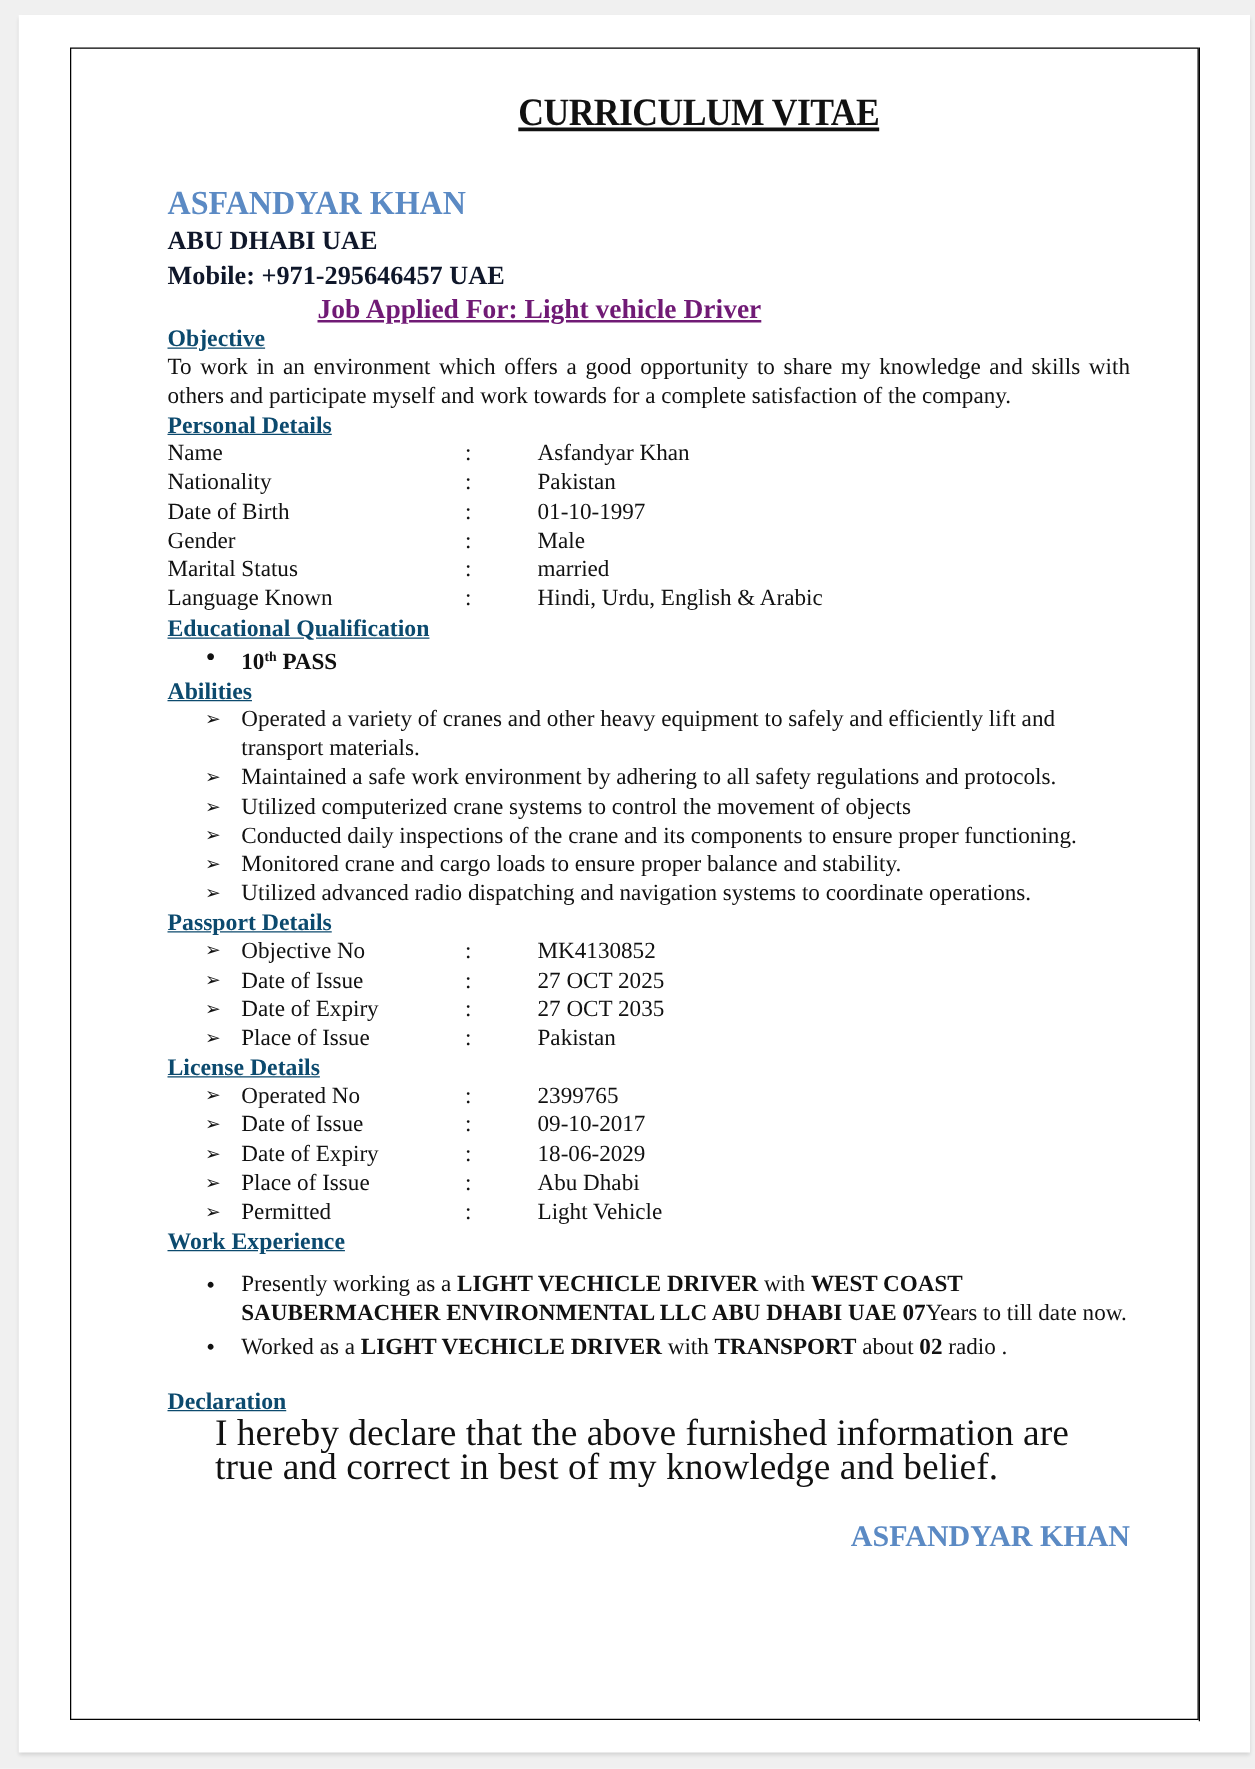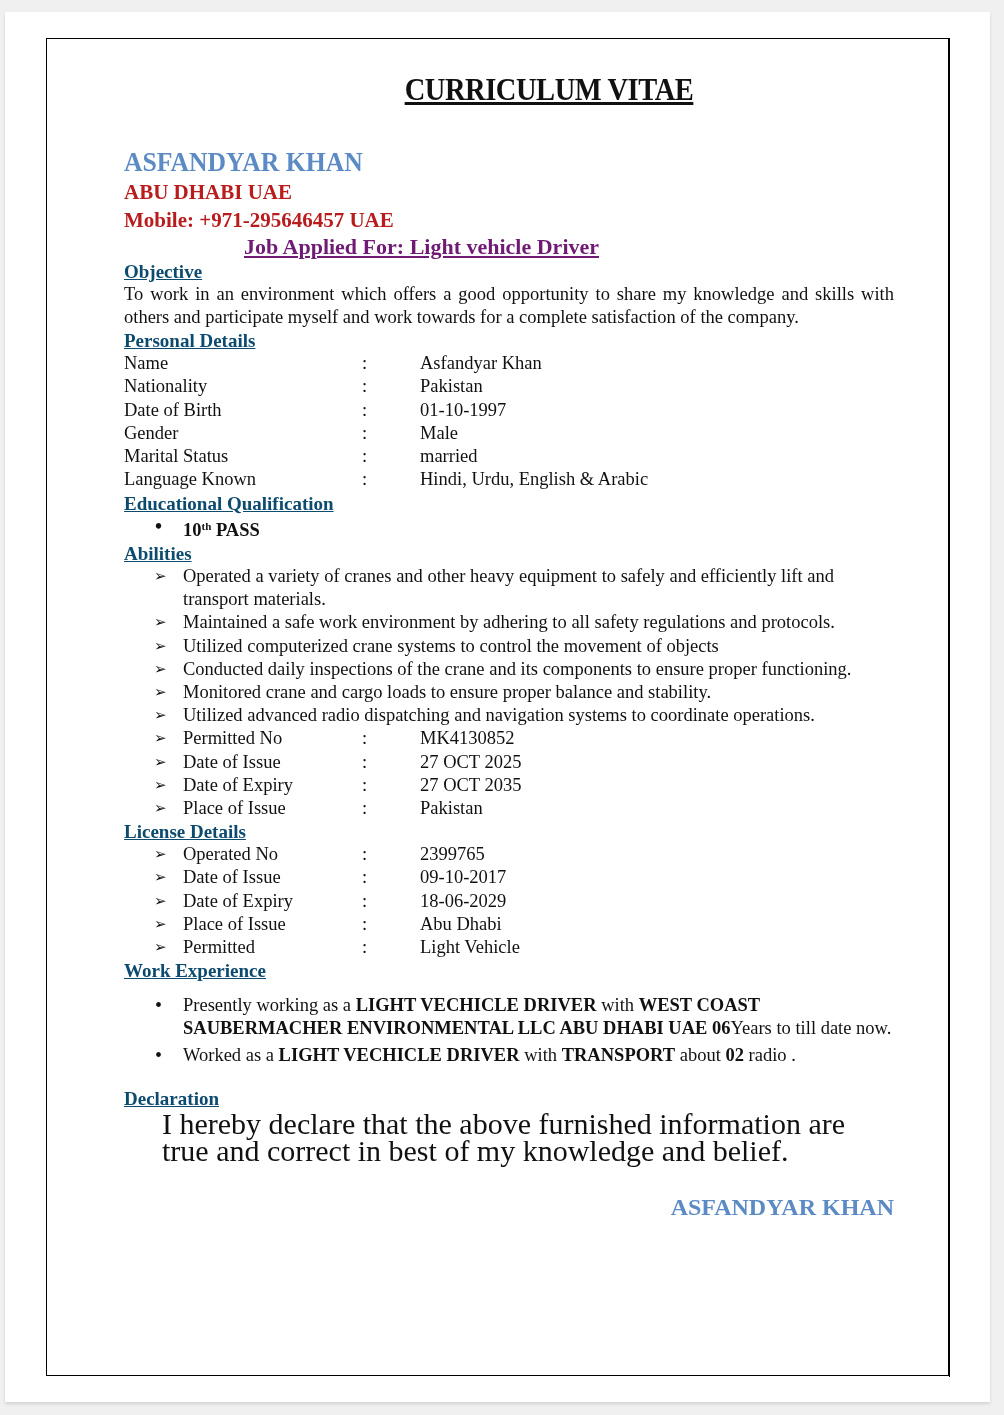--- a/index.html
+++ b/index.html
@@ -2,40 +2,40 @@
 <html><head>
 <meta charset="utf-8">
 <style>
   html, body { margin: 0; padding: 0; }
   body {
     width: 1004px; height: 1415px; background: #f0f0f0; position: relative;
     font-family: "Liberation Serif", "DejaVu Serif", serif; color: #111;
     overflow: hidden;
   }
   .page {
-    position: absolute; left: 5px; top: 12px; width: 985px; height: 1390px;
+    position: absolute; left: 15px; top: 12px; width: 985px; height: 1390px;
     background: #ffffff; box-shadow: 0 2px 3px rgba(0,0,0,0.12);
   }
   .frame {
     position: absolute; left: 41px; top: 26px; width: 901px; height: 1336px;
     border: 1.5px solid #000;
   }
   .frame-right2 {
     position: absolute; left: 944px; top: 26px; width: 0; height: 1339px;
     border-left: 1.5px solid #000;
   }
   .content {
     position: absolute; left: 119px; top: 58px; width: 770px;
   }
   .title {
     text-align: center; font-weight: bold; font-size: 31px; text-decoration: underline;
     letter-spacing: -0.5px; margin: 0 0 0 80px; line-height: 40px; transform: scaleX(0.92);
   }
   .name { margin-top: 36px; color: #5b8ac4; font-weight: bold; font-size: 27px; line-height: 32px; transform-origin: left; transform: scaleX(0.95); }
-  .contact { color: #b91c1c; font-weight: bold; font-size: 21px; line-height: 28px; }
+  .contact { color: #0f172a; font-weight: bold; font-size: 21px; line-height: 28px; }
   .job { color: #701a75; font-weight: bold; font-size: 22px; text-decoration: underline; line-height: 26px; margin-left: 120px; }
   .section-h { color: #0c4a6e; font-weight: bold; font-size: 19px; text-decoration: underline; line-height: 23px; }
   .para { font-size: 18.5px; line-height: 23px; text-align: justify; }
   .kv { display: flex; font-size: 18.5px; line-height: 23.3px; }
   .kv .k { width: 238px; }
   .kv .c { width: 58px; }
   .list { margin: 0; padding: 0; list-style: none; }
   .list li { position: relative; font-size: 18.5px; line-height: 23.2px; padding-left: 59px; }
   .list li .mk { position: absolute; left: 30px; top: 0; font-size: 15px; }
   .plist li { display: flex; padding-left: 59px; }
@@ -108,24 +108,25 @@
     <div class="section-h">Abilities</div>
     <ul class="list">
       <li><span class="mk">➢</span><span> Operated a variety of cranes and other heavy equipment to safely and efficiently lift and transport materials.</span></li>
       <li><span class="mk">➢</span><span> Maintained a safe work environment by adhering to all safety regulations and protocols.</span></li>
       <li><span class="mk">➢</span><span>Utilized computerized crane systems to control the movement of objects</span></li>
       <li><span class="mk">➢</span><span> Conducted daily inspections of the crane and its components to ensure proper functioning.</span></li>
       <li><span class="mk">➢</span><span> Monitored crane and cargo loads to ensure proper balance and stability.</span></li>
       <li><span class="mk">➢</span><span>Utilized advanced radio dispatching and navigation systems to coordinate operations.</span></li>
     </ul>
 
+    <div class="section-h">Passport Details</div>
     <ul class="list plist">
       <li>
           <span class="mk">➢</span>
-          <span class="k">Permitted No</span>
+          <span class="k">Objective No</span>
           <span class="c">:</span>
           <span>MK4130852</span>
         </li>
       <li>
           <span class="mk">➢</span>
           <span class="k">Date of Issue</span>
           <span class="c">:</span>
           <span>27 OCT 2025</span>
         </li>
       <li>
@@ -171,21 +172,21 @@
       <li>
           <span class="mk">➢</span>
           <span class="k">Permitted</span>
           <span class="c">:</span>
           <span>Light Vehicle</span>
         </li>
     </ul>
 
     <div class="section-h" style="margin-bottom:12px">Work Experience</div>
     <ul class="list bullet">
-      <li style="margin-bottom:3px"><span class="mk">•</span><span>Presently working as a </span><b>LIGHT VECHICLE DRIVER</b><span> with </span><b>WEST COAST SAUBERMACHER ENVIRONMENTAL LLC ABU DHABI  UAE  06</b><span>Years to till date now.</span></li>
+      <li style="margin-bottom:3px"><span class="mk">•</span><span>Presently working as a </span><b>LIGHT VECHICLE DRIVER</b><span> with </span><b>WEST COAST SAUBERMACHER ENVIRONMENTAL LLC ABU DHABI  UAE  07</b><span>Years to till date now.</span></li>
       <li><span class="mk">•</span><span>Worked as a </span><b>LIGHT VECHICLE DRIVER</b><span> with </span><b>TRANSPORT</b><span> about </span><b>02</b><span> radio .</span></li>
     </ul>
 
     <div class="gap"></div>
     <div class="section-h">Declaration</div>
     <div class="decl">I hereby declare that the above furnished information are true and correct in best of my knowledge and belief.</div>
 
     <div class="sign">ASFANDYAR KHAN</div>
   </div>
 </div>

